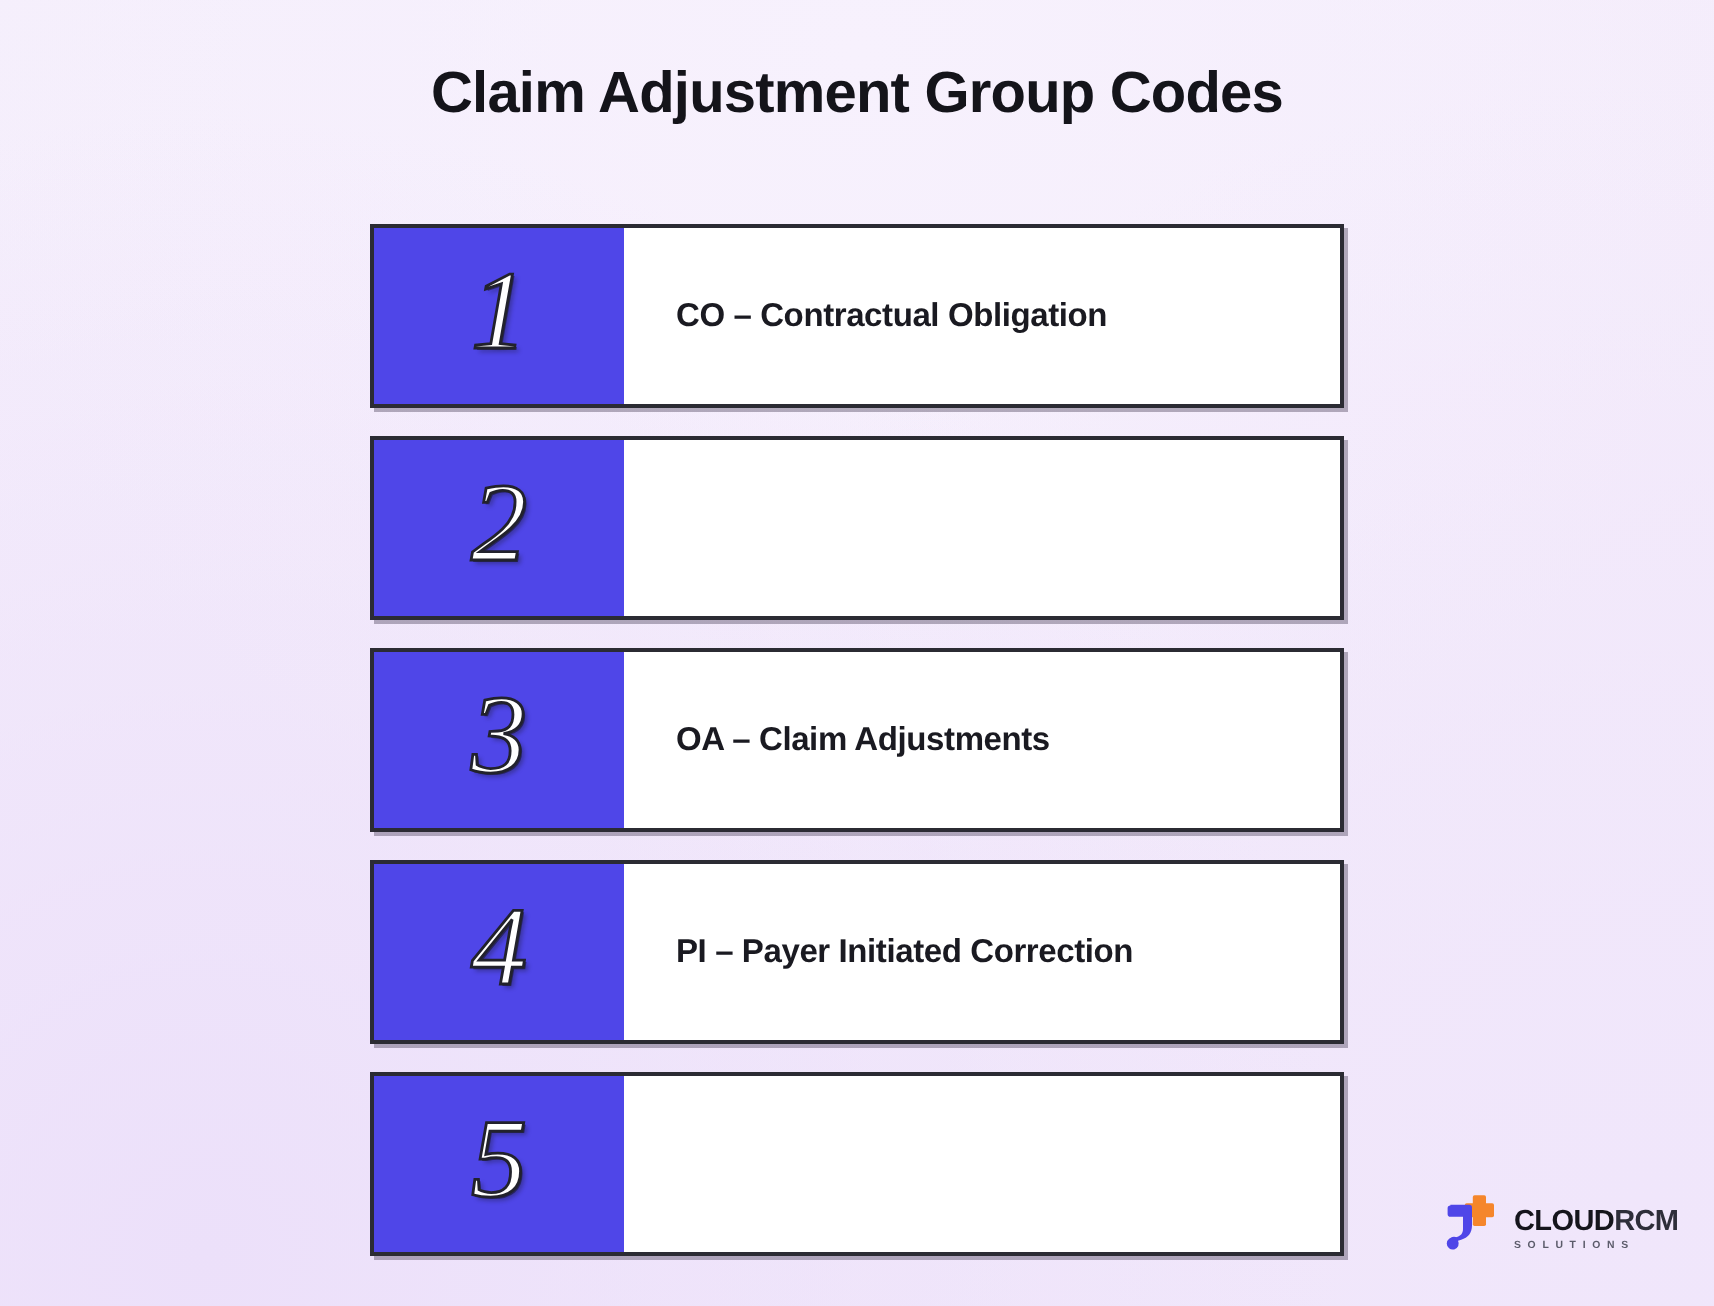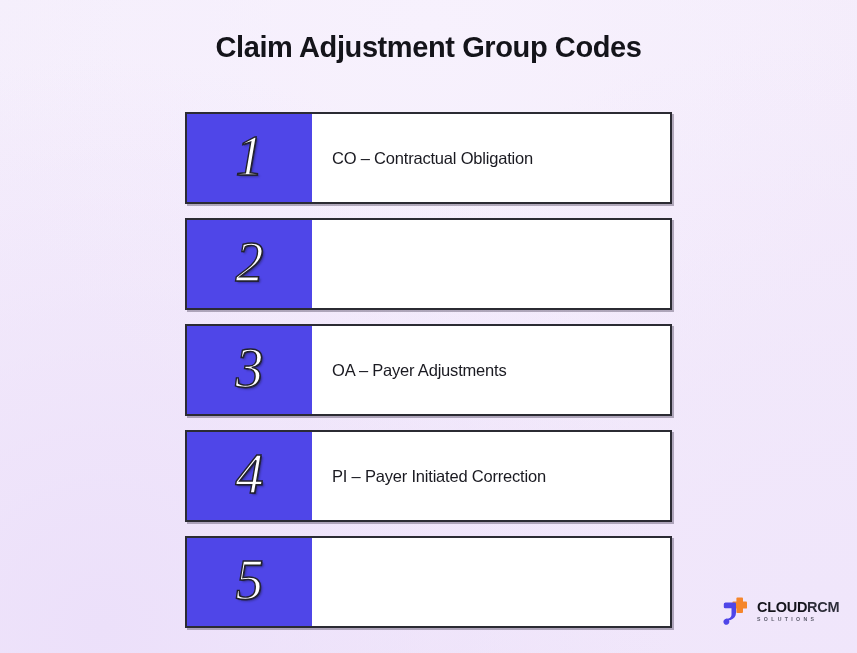--- a/index.html
+++ b/index.html
@@ -82,36 +82,35 @@
        1px 1px 0 rgba(20,20,30,0.55),
        2px 2px 2px rgba(20,20,30,0.35);
     transform: translateY(-2px);
     user-select: none;
   }
 
   .card-label {
     flex: 1 1 auto;
     display: flex;
     align-items: center;
-    padding-left: 4px;
+    padding-left: 26px;
     padding-right: 14px;
     font-size: 16.5px;
-    font-weight: 400;
+    font-weight: 700;
     letter-spacing: -0.2px;
     color: #1a1a21;
-    margin-left: 16px;
   }
 
   
   .logo {
     position: absolute;
     left: 722px;
     top: 596px;
     display: flex;
-    align-items: center;
+    align-items: flex-end;
     gap: 7px;
   }
 
   .logo-mark {
     position: relative;
     width: 28px;
     height: 30px;
     flex: 0 0 28px;
   }
 
@@ -163,21 +162,21 @@
     <div class="card">
       <div class="card-number-box">
         <span class="card-number">2</span>
       </div>
     </div>
 
     <div class="card">
       <div class="card-number-box">
         <span class="card-number">3</span>
       </div>
-      <div class="card-label">OA – Payer Adjustments</div>
+      <div class="card-label">OA – Claim Adjustments</div>
     </div>
 
     <div class="card">
       <div class="card-number-box">
         <span class="card-number">4</span>
       </div>
       <div class="card-label">PI – Payer Initiated Correction</div>
     </div>
 
     <div class="card">

